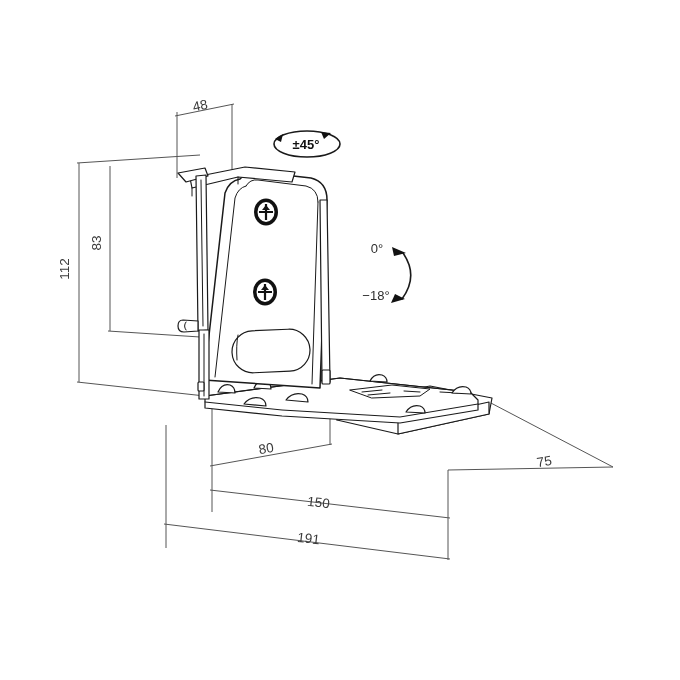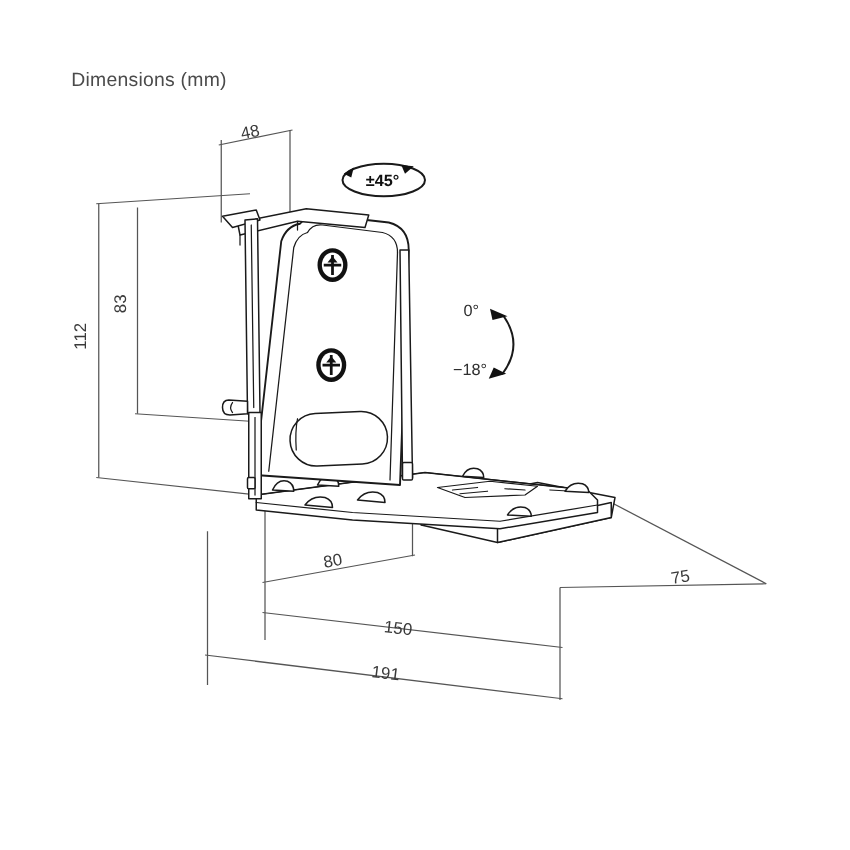--- a/index.html
+++ b/index.html
@@ -52,21 +52,20 @@
     font-size: 13px;
     font-weight: bold;
     fill: #111111;
   }
 </style>
 </head>
 <body>
 
 <div id="page">
 
-  <div id="title">Dimensions (mm)</div>
 
   <svg id="drawing" viewBox="0 0 680 680" xmlns="http://www.w3.org/2000/svg">
 
     <defs>
       <style>
         .dl   { stroke:#555555; stroke-width:1; fill:none; }
         .ol   { stroke:#1a1a1a; stroke-width:1.5; fill:#ffffff; stroke-linejoin:round; stroke-linecap:round; }
         .ol-t { stroke:#1a1a1a; stroke-width:1;   fill:none;    stroke-linejoin:round; stroke-linecap:round; }
         .ol-f { stroke:#1a1a1a; stroke-width:1.2; fill:#ffffff; stroke-linejoin:round; stroke-linecap:round; }
         .ark  { stroke:#1a1a1a; stroke-width:1.6; fill:none; stroke-linecap:round; }

